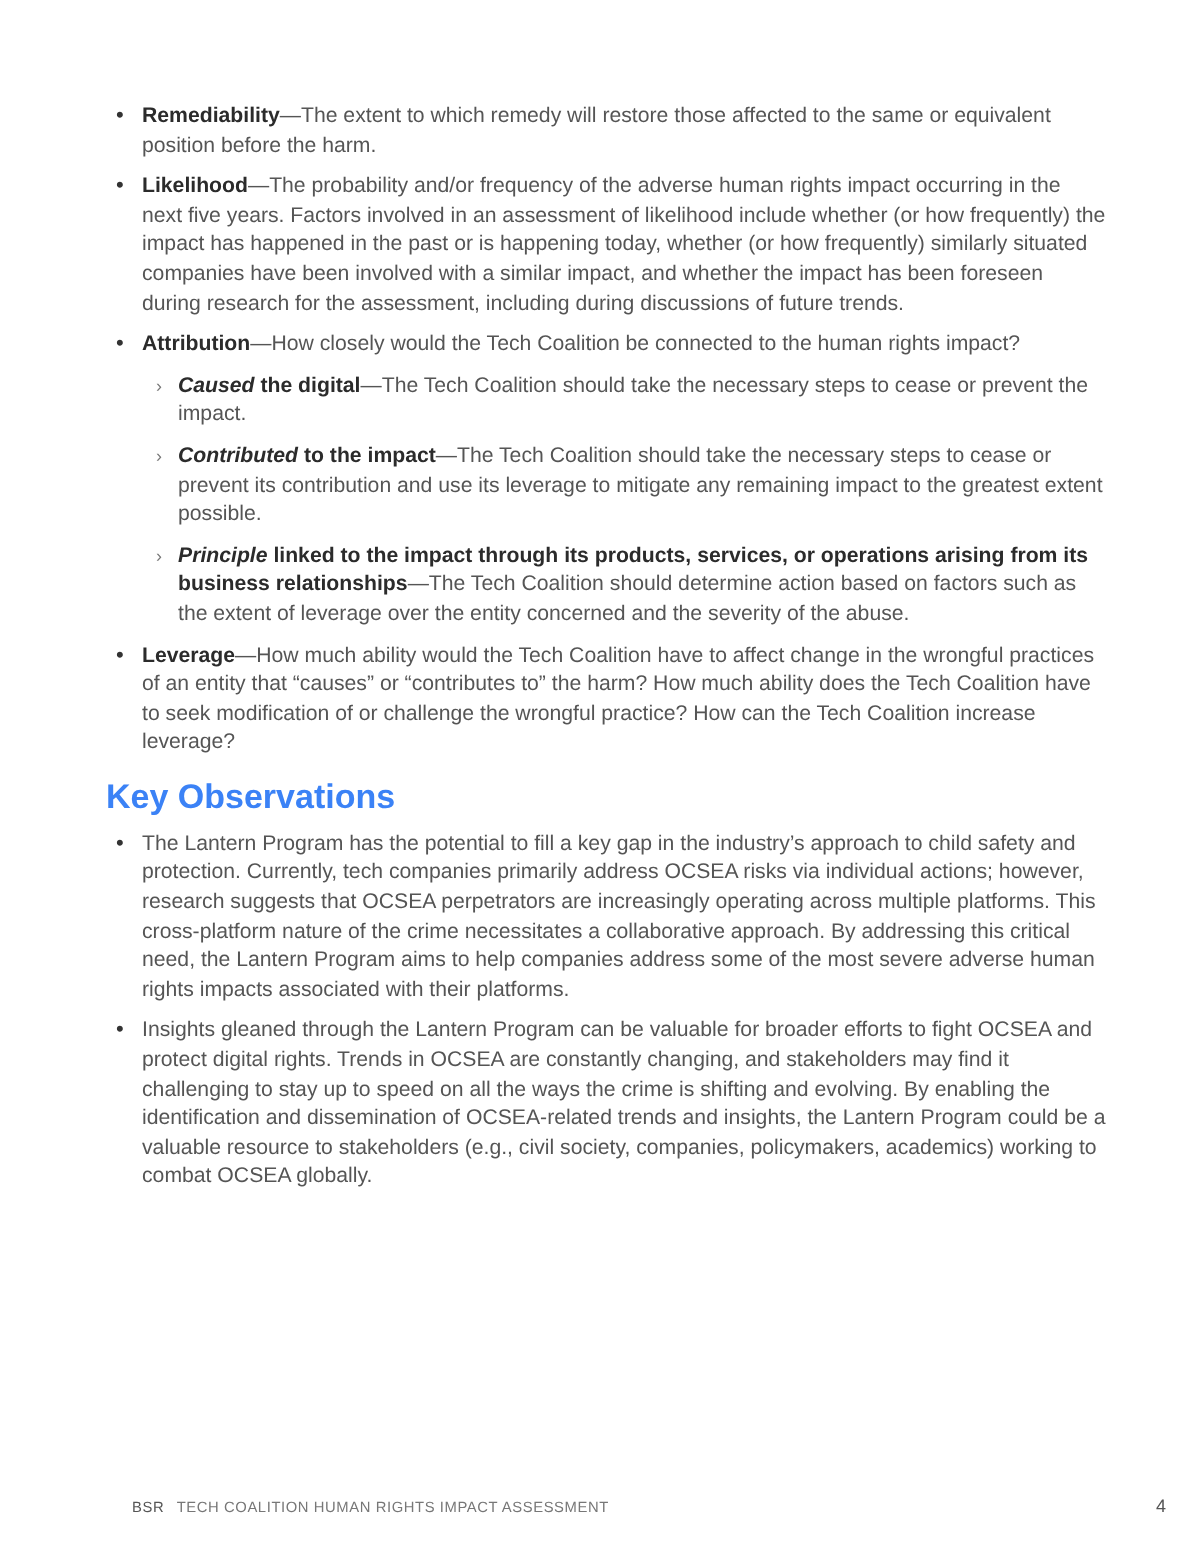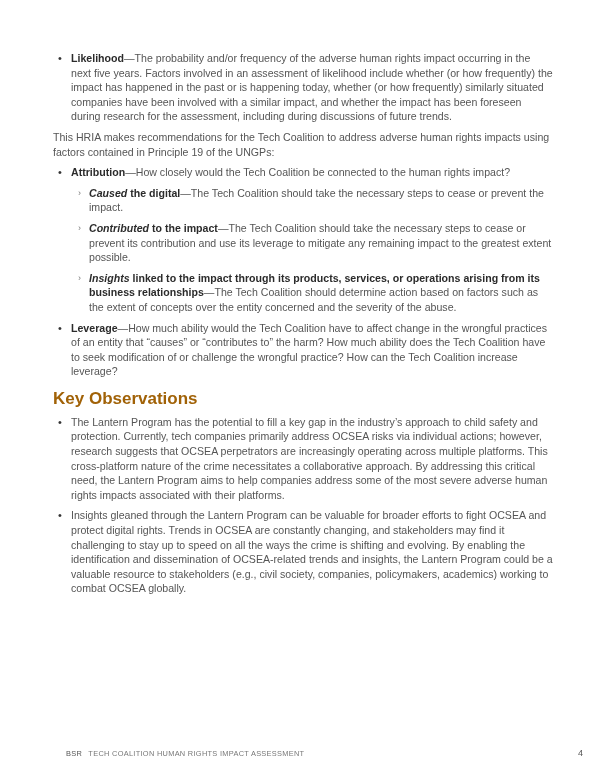--- a/index.html
+++ b/index.html
@@ -9,51 +9,51 @@
     p { margin: 0; font-size: 10.6px; line-height: 14.6px; }
     .para { margin-bottom: 6px; }
     ul.bullets { list-style: none; margin: 0 0 6px 0; padding: 0; }
     ul.bullets > li { position: relative; padding-left: 18px; font-size: 10.6px; line-height: 14.6px; margin-bottom: 6px; }
     ul.bullets > li::before { content: "\2022"; position: absolute; left: 5px; top: 0; color: #333; font-size: 11px; }
     ul.sub { list-style: none; margin: 6px 0 0 0; padding: 0; }
     ul.sub > li { position: relative; padding-left: 18px; margin-bottom: 6px; font-size: 10.6px; line-height: 14.6px; }
     ul.sub > li .chev { position: absolute; left: 7px; top: 0; color: #777; font-size: 9px; }
     b.term { color: #2b2b2b; font-weight: bold; }
     i.em { font-style: italic; text-align: center; }
-    h2 { margin: 10px 0 6px 0; font-size: 17px; font-weight: bold; color: #a16207; line-height: 20px; }
+    h2 { margin: 10px 0 6px 0; font-size: 17px; font-weight: bold; color: #3b82f6; line-height: 20px; }
     .footer { position: absolute; left: 26px; top: 749px; width: 557px; font-size: 7.4px; letter-spacing: 0.3px; color: #777; }
     .footer .brand { color: #555; font-weight: normal; margin-right: 4px; padding-left: 40px; }
     .footer .pagenum { position: absolute; right: 0; top: -1px; font-size: 9px; color: #555; letter-spacing: 0; }
   </style>
 </head>
 <body>
 
 <div class="page">
 
   <ul class="bullets">
+    <li><b class="term">Remediability</b><span>—The extent to which remedy will restore those affected to the same or equivalent position before the harm.</span></li>
     <li><b class="term">Likelihood</b><span>—The probability and/or frequency of the adverse human rights impact occurring in the next five years. Factors involved in an assessment of likelihood include whether (or how frequently) the impact has happened in the past or is happening today, whether (or how frequently) similarly situated companies have been involved with a similar impact, and whether the impact has been foreseen during research for the assessment, including during discussions of future trends.</span></li>
   </ul>
 
-  <p class="para">This HRIA makes recommendations for the Tech Coalition to address adverse human rights impacts using factors contained in Principle 19 of the UNGPs:</p>
 
   <ul class="bullets">
     <li>
       <b class="term">Attribution</b><span>—How closely would the Tech Coalition be connected to the human rights impact?</span>
       <ul class="sub">
         <li>
           <span class="chev">›</span>
           <b class="term"><i class="em">Caused</i><span> the digital</span></b><span>—The Tech Coalition should take the necessary steps to cease or prevent the impact.</span>
         </li>
         <li>
           <span class="chev">›</span>
           <b class="term"><i class="em">Contributed</i><span> to the impact</span></b><span>—The Tech Coalition should take the necessary steps to cease or prevent its contribution and use its leverage to mitigate any remaining impact to the greatest extent possible.</span>
         </li>
         <li style="margin-bottom:0;">
           <span class="chev">›</span>
-          <b class="term"><i class="em">Insights</i><span> linked to the impact through its products, services, or operations arising from its business relationships</span></b><span>—The Tech Coalition should determine action based on factors such as the extent of concepts over the entity concerned and the severity of the abuse.</span>
+          <b class="term"><i class="em">Principle</i><span> linked to the impact through its products, services, or operations arising from its business relationships</span></b><span>—The Tech Coalition should determine action based on factors such as the extent of leverage over the entity concerned and the severity of the abuse.</span>
         </li>
       </ul>
     </li>
     <li>
       <b class="term">Leverage</b><span>—How much ability would the Tech Coalition have to affect change in the wrongful practices of an entity that “causes” or “contributes to” the harm? How much ability does the Tech Coalition have to seek modification of or challenge the wrongful practice? How can the Tech Coalition increase leverage?</span>
     </li>
   </ul>
 
   <h2>Key Observations</h2>
 

